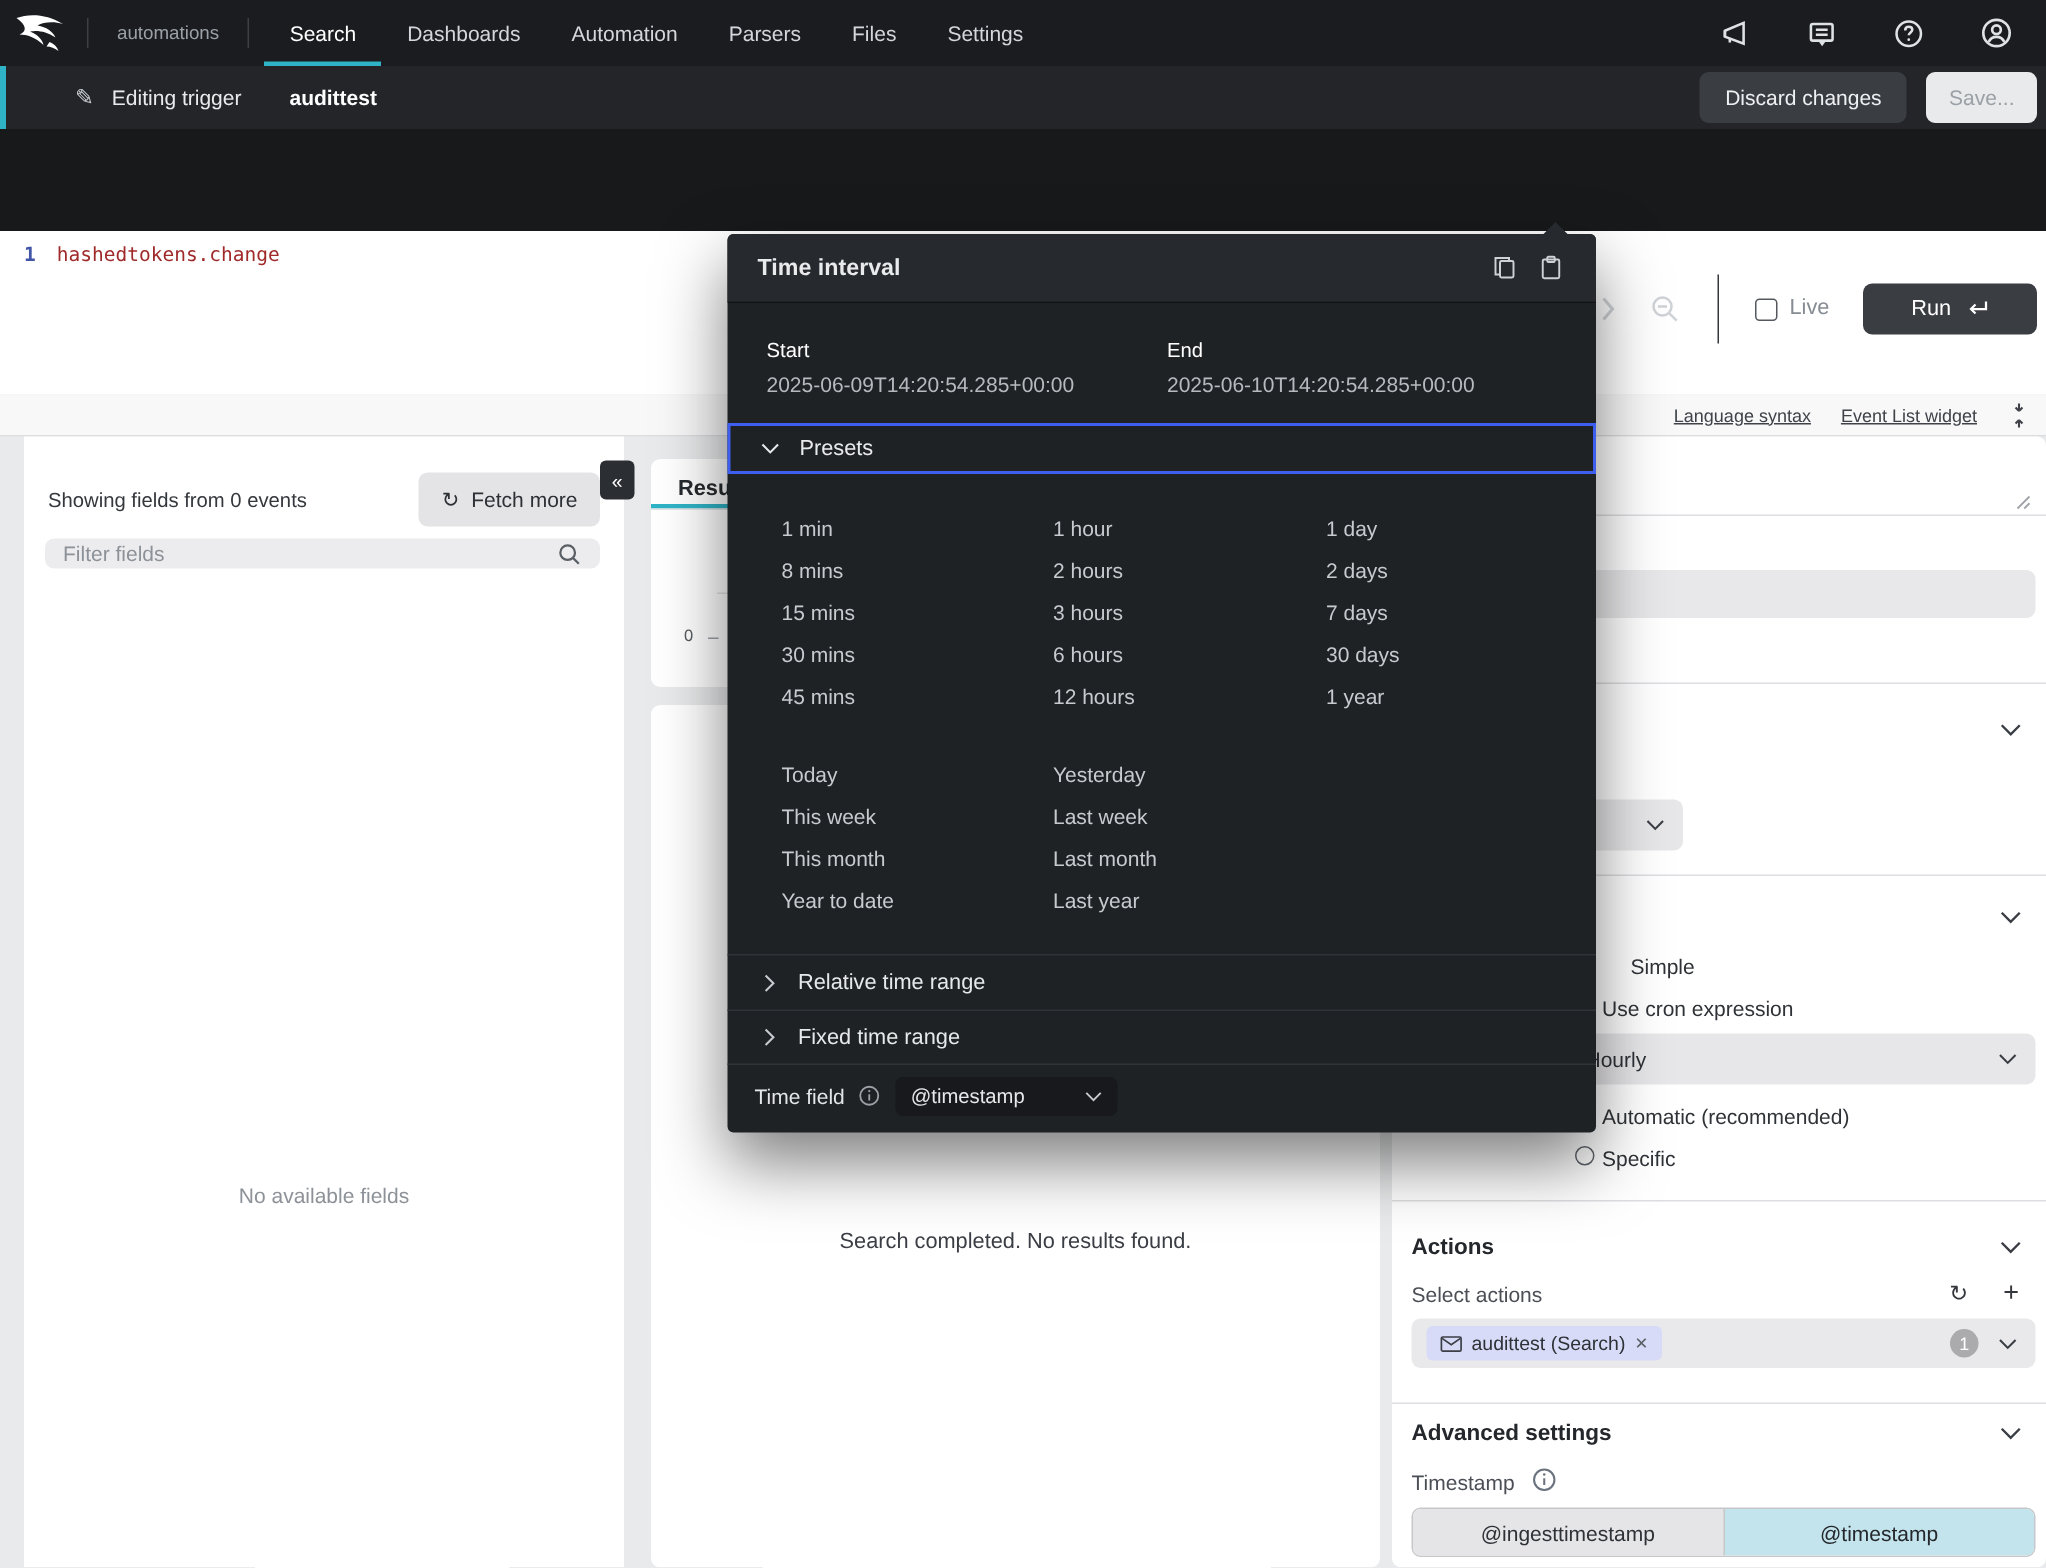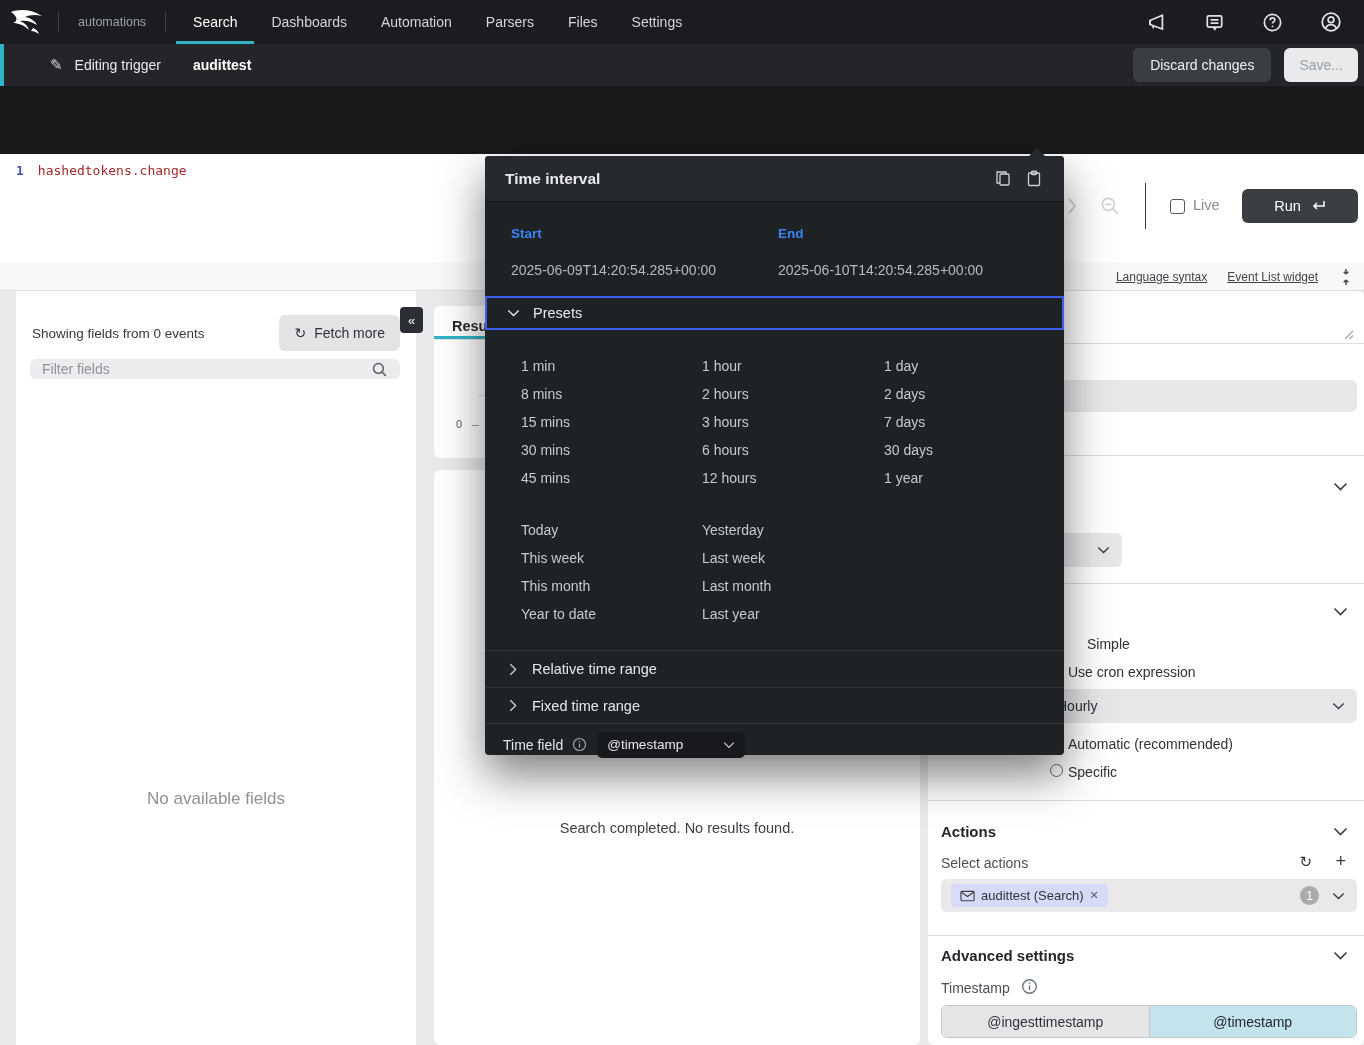--- a/index.html
+++ b/index.html
@@ -64,21 +64,21 @@
   .fields-card { left:16px; top:291px; width:400px; height:754px; border-radius:0; }
   .fields-head { display:flex; align-items:center; padding:24px 16px 0 16px; }
   .fields-summary { flex:1; font-size:13.5px; color:#34383d; }
   .btn-fetch { background:#e4e4e6; color:#2d3136; height:36px; padding:0 15px; gap:8px; }
   .filter-wrap { margin:8px 16px 0 14px; height:20px; background:#ececee; border-radius:6px;
                  display:flex; align-items:center; padding:0 12px; }
   .filter-input { flex:1; border:none; background:transparent; outline:none; font-size:14px;
                   color:#33373c; font-family:inherit; }
   .filter-input::placeholder { color:#8d9298; }
   .fields-empty { position:absolute; left:0; right:0; top:498px; text-align:center;
-                  color:#8d9298; font-size:17px; }
+                  color:#8d9298; font-size:14px; }
   .collapse-btn { position:absolute; left:400px; top:307px; width:23px; height:26px;
                   background:#2b2e32; color:#fff; border-radius:4px; font-size:13px;
                   display:flex; align-items:center; justify-content:center; cursor:pointer; z-index:4; }
 
   .results-card { left:434px; top:306px; width:486px; height:152px; }
   .results-tab { position:absolute; left:18px; top:12px; font-size:14.5px; font-weight:600;
                  color:#26292d; cursor:pointer; }
   .tab-underline { position:absolute; left:0; top:30px; width:86px; height:3px; background:#2fb3c6; }
   .tab-border { position:absolute; left:0; top:33px; right:0; height:1px; background:#e4e5e7; }
   .gridline { position:absolute; left:44px; right:4px; top:89px; height:1px; background:#e3e4e6; }
@@ -128,21 +128,21 @@
            box-shadow:0 20px 45px rgba(0,0,0,.5); color:#e8eaec; }
   .modal-pointer { position:absolute; top:-8px; left:544px; width:0; height:0;
                    border-left:8px solid transparent; border-right:8px solid transparent;
                    border-bottom:8px solid #26292d; }
   .modal-head { height:46px; background:#26292d; border-radius:4px 4px 0 0;
                 border-bottom:1px solid #121315; display:flex; align-items:center; }
   .modal-title { font-size:15.5px; font-weight:600; padding-left:20px; flex:1; }
   .modal-head-icons { display:flex; gap:15px; padding-right:22px; color:#ced1d5; }
   .startend { display:flex; padding:24px 26px 18px 26px; }
   .se-col1 { width:267px; }
-  .se-label { font-size:13.5px; font-weight:700; color:#3b82f6; margin-bottom:21px; }
+  .se-label { font-size:13.5px; font-weight:400; color:#ffffff; margin-bottom:7px; }
   .se-value { font-size:14px; color:#b6b9bd; cursor:text; }
   .presets-head { height:34px; border:2px solid #3e5ef0; display:flex; align-items:center;
                   padding-left:20px; gap:13px; cursor:pointer; }
   .presets-label { font-size:14.5px; color:#e9eaec; }
   .pgrid { display:grid; grid-template-columns:181px 182px 1fr; padding-left:36px; }
   .pgrid.mins { padding-top:22px; }
   .pgrid.named { padding-top:24px; }
   .pcell { height:28px; line-height:28px; font-size:14px; color:#c7cace; cursor:pointer; }
   .acc-rows { margin-top:22px; }
   .acc-row { height:37px; display:flex; align-items:center; gap:15px; padding-left:24px;

